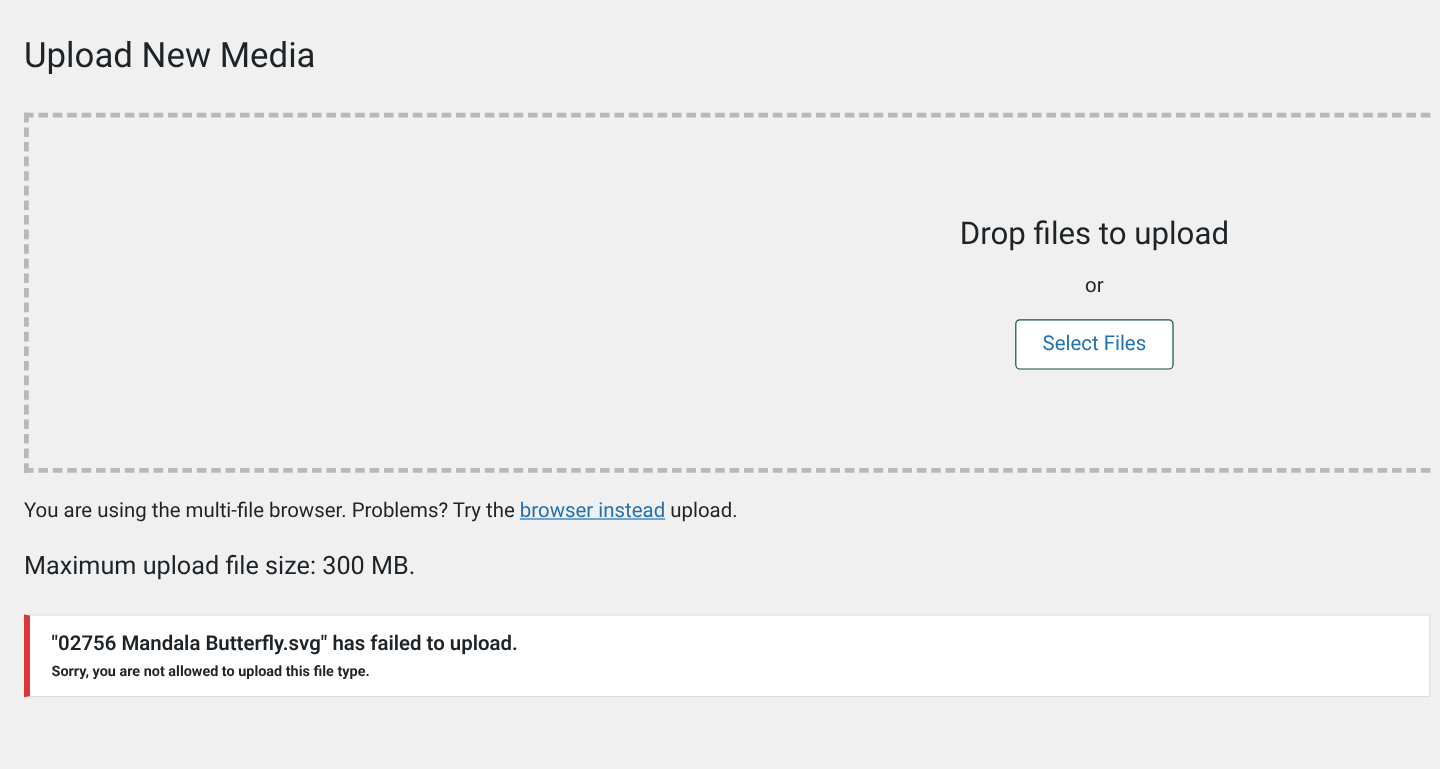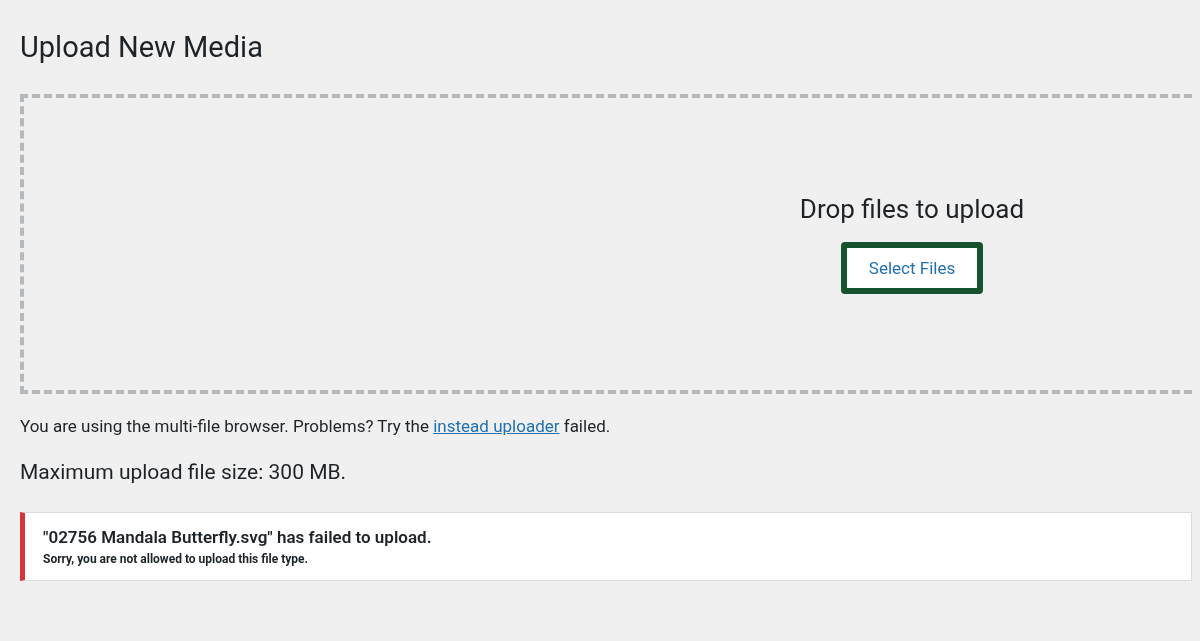--- a/index.html
+++ b/index.html
@@ -48,21 +48,21 @@
       margin-bottom: 18px;
     }
     .or-text {
       font-size: 17px;
       color: #1d2327;
       margin-bottom: 18px;
     }
     .select-files-btn {
       display: inline-block;
       background: #fff;
-      border: 6px solid #14532d;
+      border: 1px solid #14532d;
       color: #2271b1;
       font-size: 17px;
       padding: 10px 22px;
       border-radius: 4px;
       cursor: pointer;
       font-family: inherit;
     }
     .uploader-info {
       margin-top: 22px;
       font-size: 17px;
@@ -99,26 +99,27 @@
   </style>
 </head>
 <body>
 
 <div class="wrap">
   <h1>Upload New Media</h1>
 
   <div class="dropzone">
     <div class="dropzone-content">
       <div class="drop-instruction">Drop files to upload</div>
+      <div class="or-text">or</div>
       <button class="select-files-btn">Select Files</button>
     </div>
   </div>
 
   <p class="uploader-info">
-    <span>You are using the multi-file browser. Problems? Try the </span><a href="#">instead uploader</a><span> failed.</span>
+    <span>You are using the multi-file browser. Problems? Try the </span><a href="#">browser instead</a><span> upload.</span>
   </p>
 
   <p class="max-size">Maximum upload file size: 300 MB.</p>
 
   <div class="error-notice">
     <div class="error-title">"02756 Mandala Butterfly.svg" has failed to upload.</div>
     <div class="error-message">Sorry, you are not allowed to upload this file type.</div>
   </div>
 </div>
 

